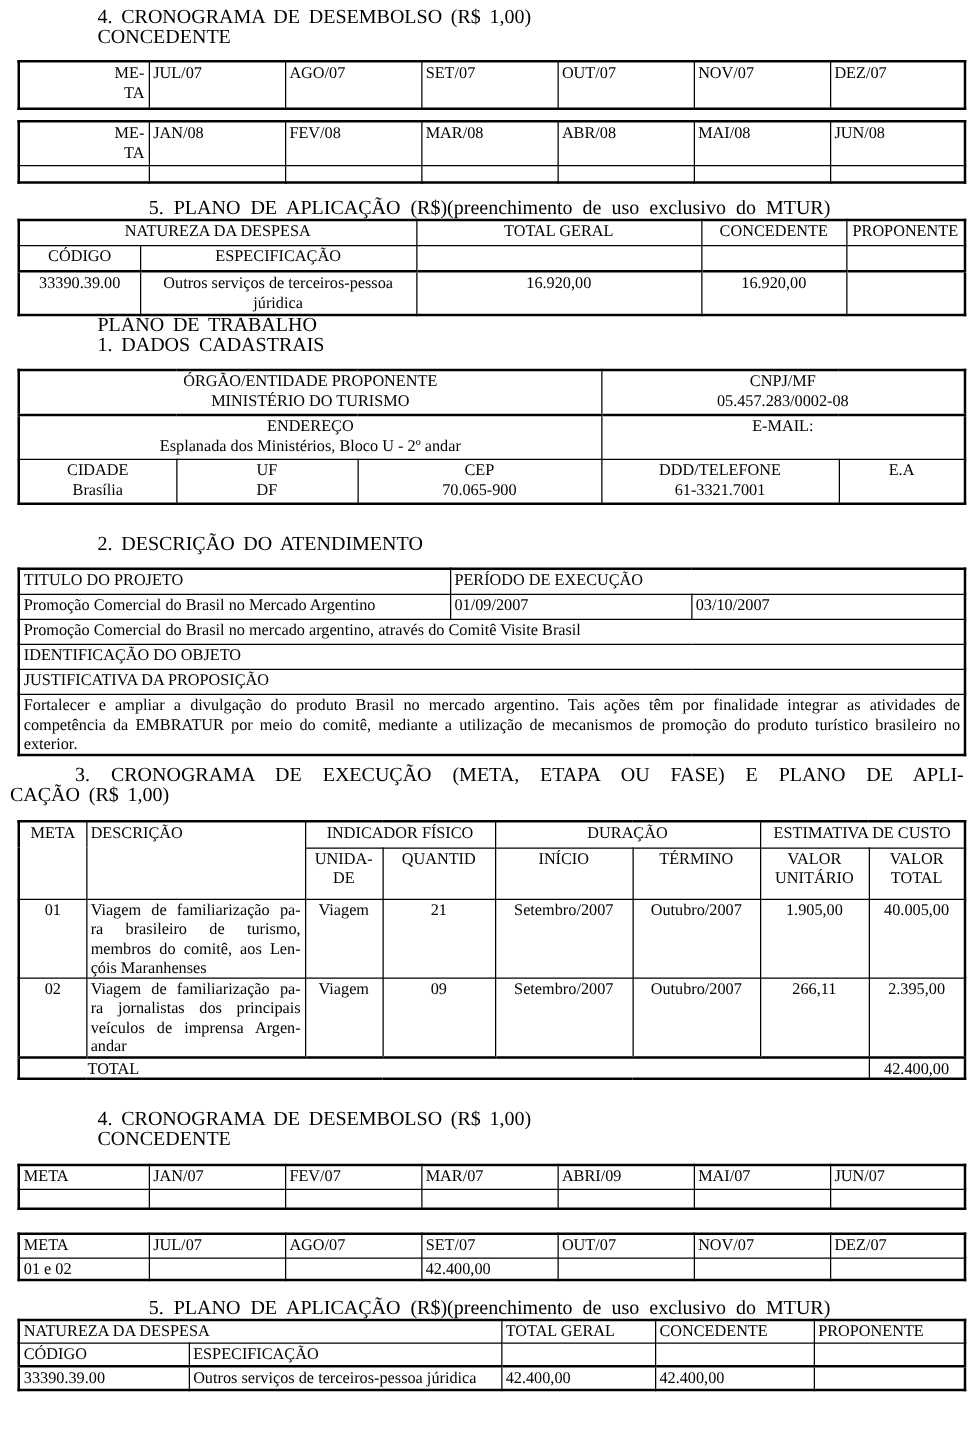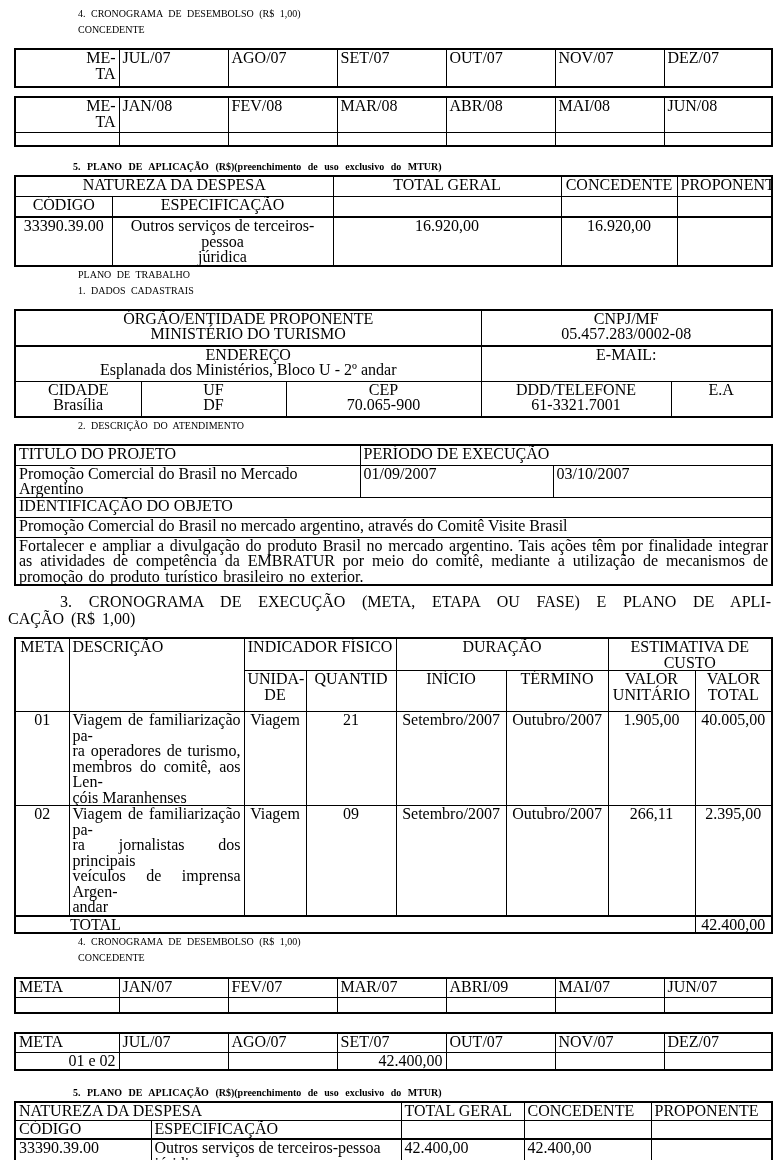--- a/index.html
+++ b/index.html
@@ -1,42 +1,42 @@
 <!DOCTYPE html>
 <html><head>
 <meta charset="utf-8">
 <style>
   html,body{margin:0;padding:0;background:#fff;}
   body{width:782px;height:1160px;overflow:hidden;color:#000;
        font-family:"Liberation Serif","DejaVu Serif",serif;}
   .page{box-sizing:border-box;width:782px;padding:6px 11px 0 14px;}
-  .title{font-size:10px;line-height:16px;word-spacing:3px;margin-left:64px;white-space:nowrap;}
+  .title{font-size:16px;line-height:16px;word-spacing:3px;margin-left:64px;white-space:nowrap;}
   .title div{white-space:nowrap;}
-  .t5title{margin-left:59px;word-spacing:4px;font-weight:bold;}
+  .t5title{margin-left:105px;word-spacing:4px;}
   .sec3{margin-left:-6px;width:763px;font-size:16px;line-height:16.5px;word-spacing:3px;}
   .sec3 .l1{margin-left:52px;text-align:justify;text-align-last:justify;}
   table{border-collapse:collapse;table-layout:fixed;width:757px;
-        font-size:16px;line-height:15.5px;padding-left:40px;}
+        font-size:13px;line-height:15.5px;padding-left:40px;}
   .t{border:2px solid #000;}
   .t td{border:1px solid #000;vertical-align:top;padding:0 3px;overflow:hidden;}
   .bb2 td{border-bottom-width:2px;}
   .lr{display:block;text-align:right;}
   .ll{display:block;text-align:right;}
   .bl{display:block;}
   .ctr td{text-align:center;}
   .c{text-align:center;}
   .desc-line{display:block;text-align:justify;text-align-last:justify;}
   .desc-line:last-child{text-align-last:left;}
   .just{ text-align:justify;word-spacing:1.5px;}
   .total-label{padding-left:54px !important;}
   .mt8{margin-top:8px;} .mt10{margin-top:10px;} .mt12{margin-top:12px;}
-  .mt13{} .mt14{margin-top:14px;} .mt16{margin-top:0;}
+  .mt13{} .mt14{margin-top:14px;} .mt16{margin-top:24px;}
   .mt18{margin-top:18px;} .mt11{margin-top:11px;}
   .h36 td{height:34px;} .h14 td{height:12px;} .h37 td{height:36px;}
-  .h18 td{height:18px;} .h16 td{height:16px;text-align:right;} .h15 td{height:14px;}
+  .h18 td{height:18px;} .h16 td{height:16px;} .h15 td{height:14px;}
   .h19 td{height:19px;} .h33 td{height:33px;} .h35 td{height:34px;text-align:center;}
   .h20 td{height:20px;} .h40 td{height:40px;} .h63 td{height:62px;}
   .h17 td{height:17px;}
 </style>
 </head>
 <body>
 
 <div class="page">
 
   <div class="title">
@@ -211,24 +211,27 @@
         <tr class="h19">
       <td>TITULO DO PROJETO</td>
       <td colspan="2">PERÍODO DE EXECUÇÃO</td>
     </tr>
     <tr class="h19">
       <td>Promoção Comercial do Brasil no Mercado Argentino</td>
       <td>01/09/2007</td>
       <td>03/10/2007</td>
     </tr>
     <tr class="h19">
+      <td colspan="3">Promoção Comercial do Brasil no mercado argentino, através do Comitê Visite Brasil</td>
+    </tr>
+    <tr class="h19">
       <td colspan="3">IDENTIFICAÇÃO DO OBJETO</td>
     </tr>
     <tr class="h19">
-      <td colspan="3">Promoção Comercial do Brasil no mercado argentino, através do Comitê Visite Brasil</td>
+      <td colspan="3">JUSTIFICATIVA DA PROPOSIÇÃO</td>
     </tr>
     <tr>
       <td colspan="3" class="just">Fortalecer e ampliar a divulgação do produto Brasil no mercado argentino. Tais ações têm por finalidade integrar as atividades de competência da EMBRATUR por meio do comitê, mediante a utilização de mecanismos de promoção do produto turístico brasileiro no exterior.</td>
     </tr>
   </tbody>
     </table>
 
   <div class="sec3 mt8">
     <div class="l1">3. CRONOGRAMA DE EXECUÇÃO (META, ETAPA OU FASE) E PLANO DE APLI-</div>
     <div>CAÇÃO (R$ 1,00)</div>
@@ -267,21 +270,21 @@
           </td>
       <td class="c">
             <span class="bl">VALOR</span>
             <span class="bl">TOTAL</span>
           </td>
     </tr>
     <tr class="h63">
       <td class="c">01</td>
       <td>
         <span class="desc-line">Viagem de familiarização pa-</span>
-            <span class="desc-line">ra operadores de turismo,</span>
+            <span class="desc-line">ra brasileiro de turismo,</span>
             <span class="desc-line">membros do comitê, aos Len-</span>
             <span class="desc-line">çóis Maranhenses</span>
       </td>
       <td class="c">Viagem</td>
       <td class="c">21</td>
       <td class="c">Setembro/2007</td>
       <td class="c">Outubro/2007</td>
       <td class="c">1.905,00</td>
       <td class="c">40.005,00</td>
     </tr>

